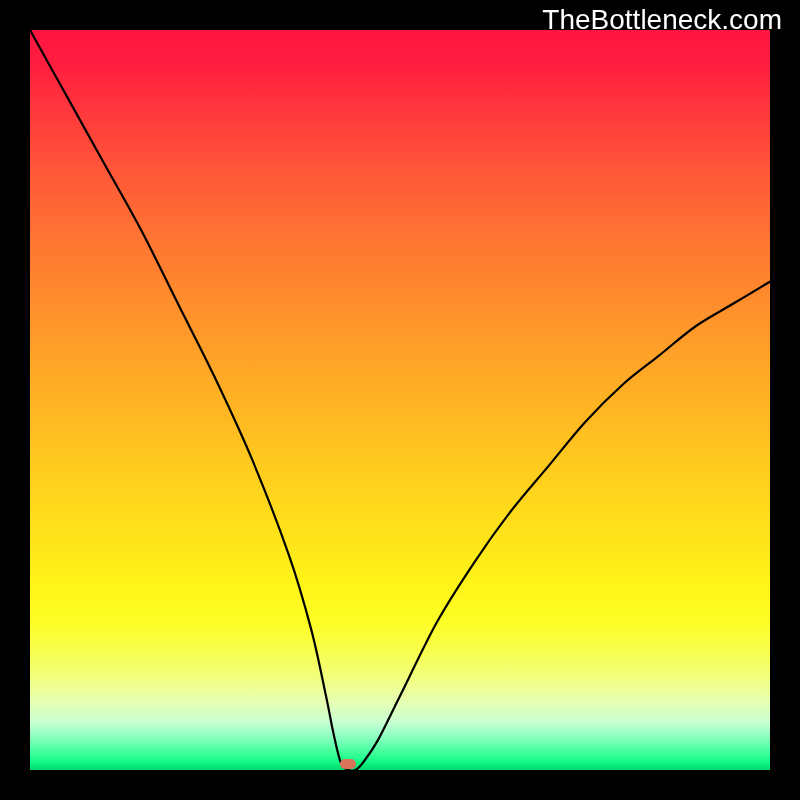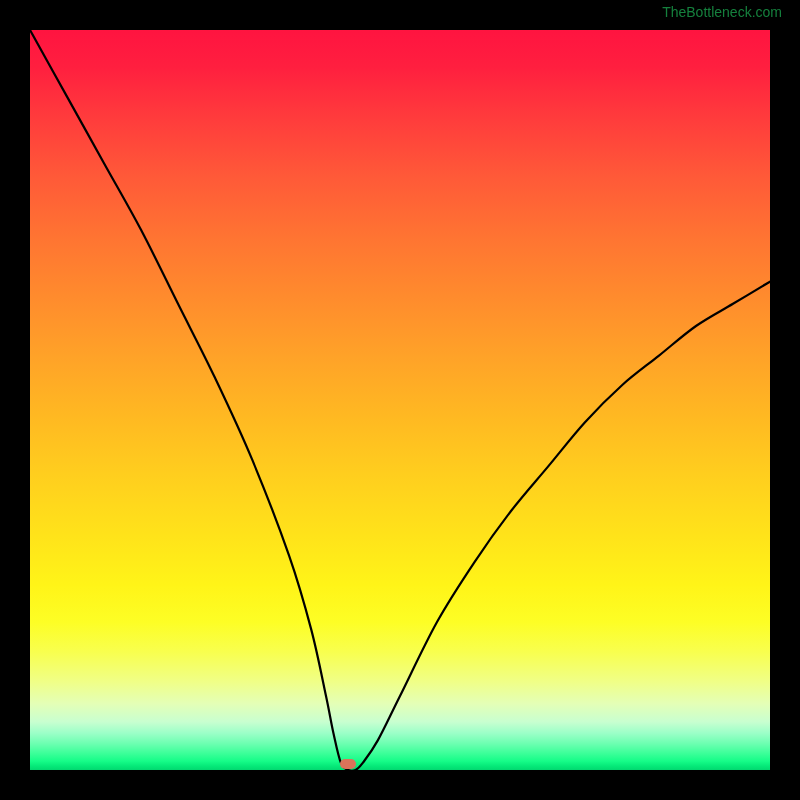--- a/index.html
+++ b/index.html
@@ -8,22 +8,22 @@
     width: 800px;
     height: 800px;
     background: #000;
     position: relative;
     font-family: Arial, sans-serif;
   }
   .watermark {
     position: absolute;
     top: 4px;
     right: 18px;
-    color: #15803d;
-    font-size: 14px;
+    color: #ffffff;
+    font-size: 28px;
     font-weight: 500;
     z-index: 10;
     text-align: right;
   }
   .plot-area {
     position: absolute;
     top: 30px;
     left: 30px;
     width: 740px;
     height: 740px;

